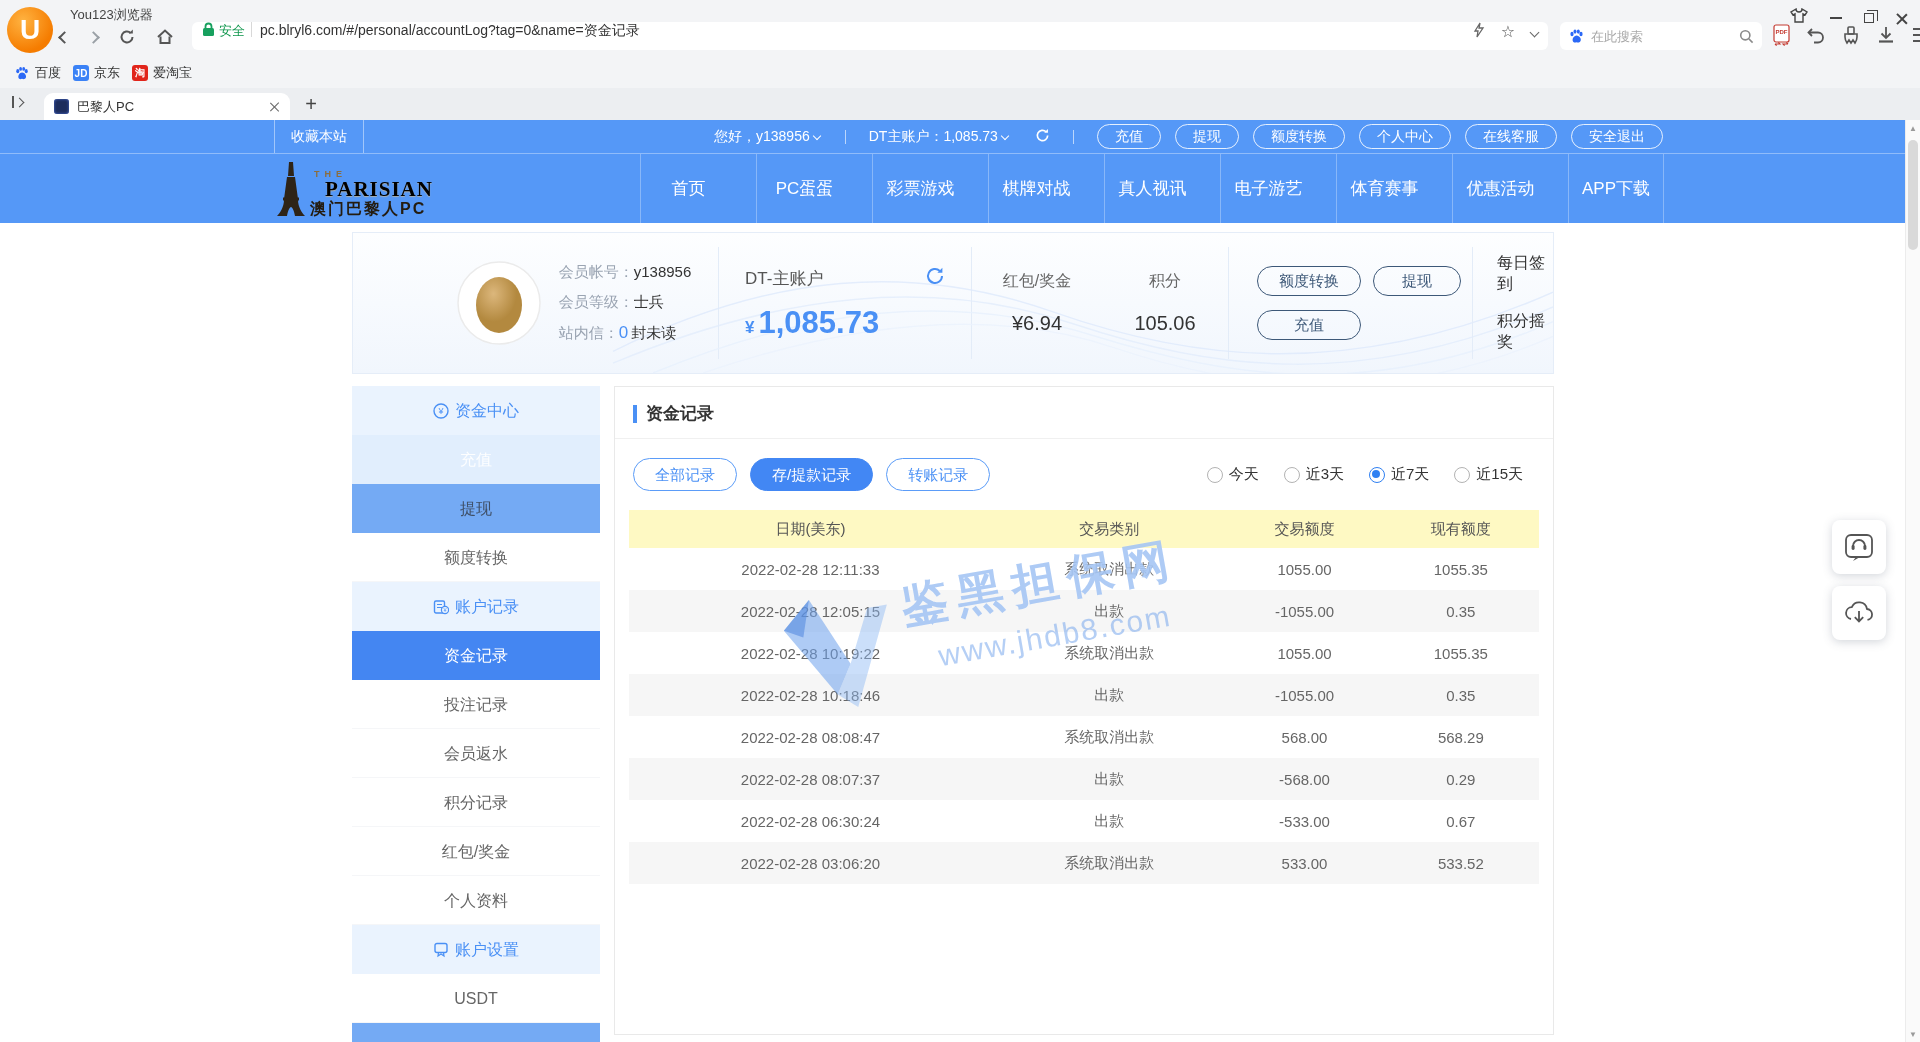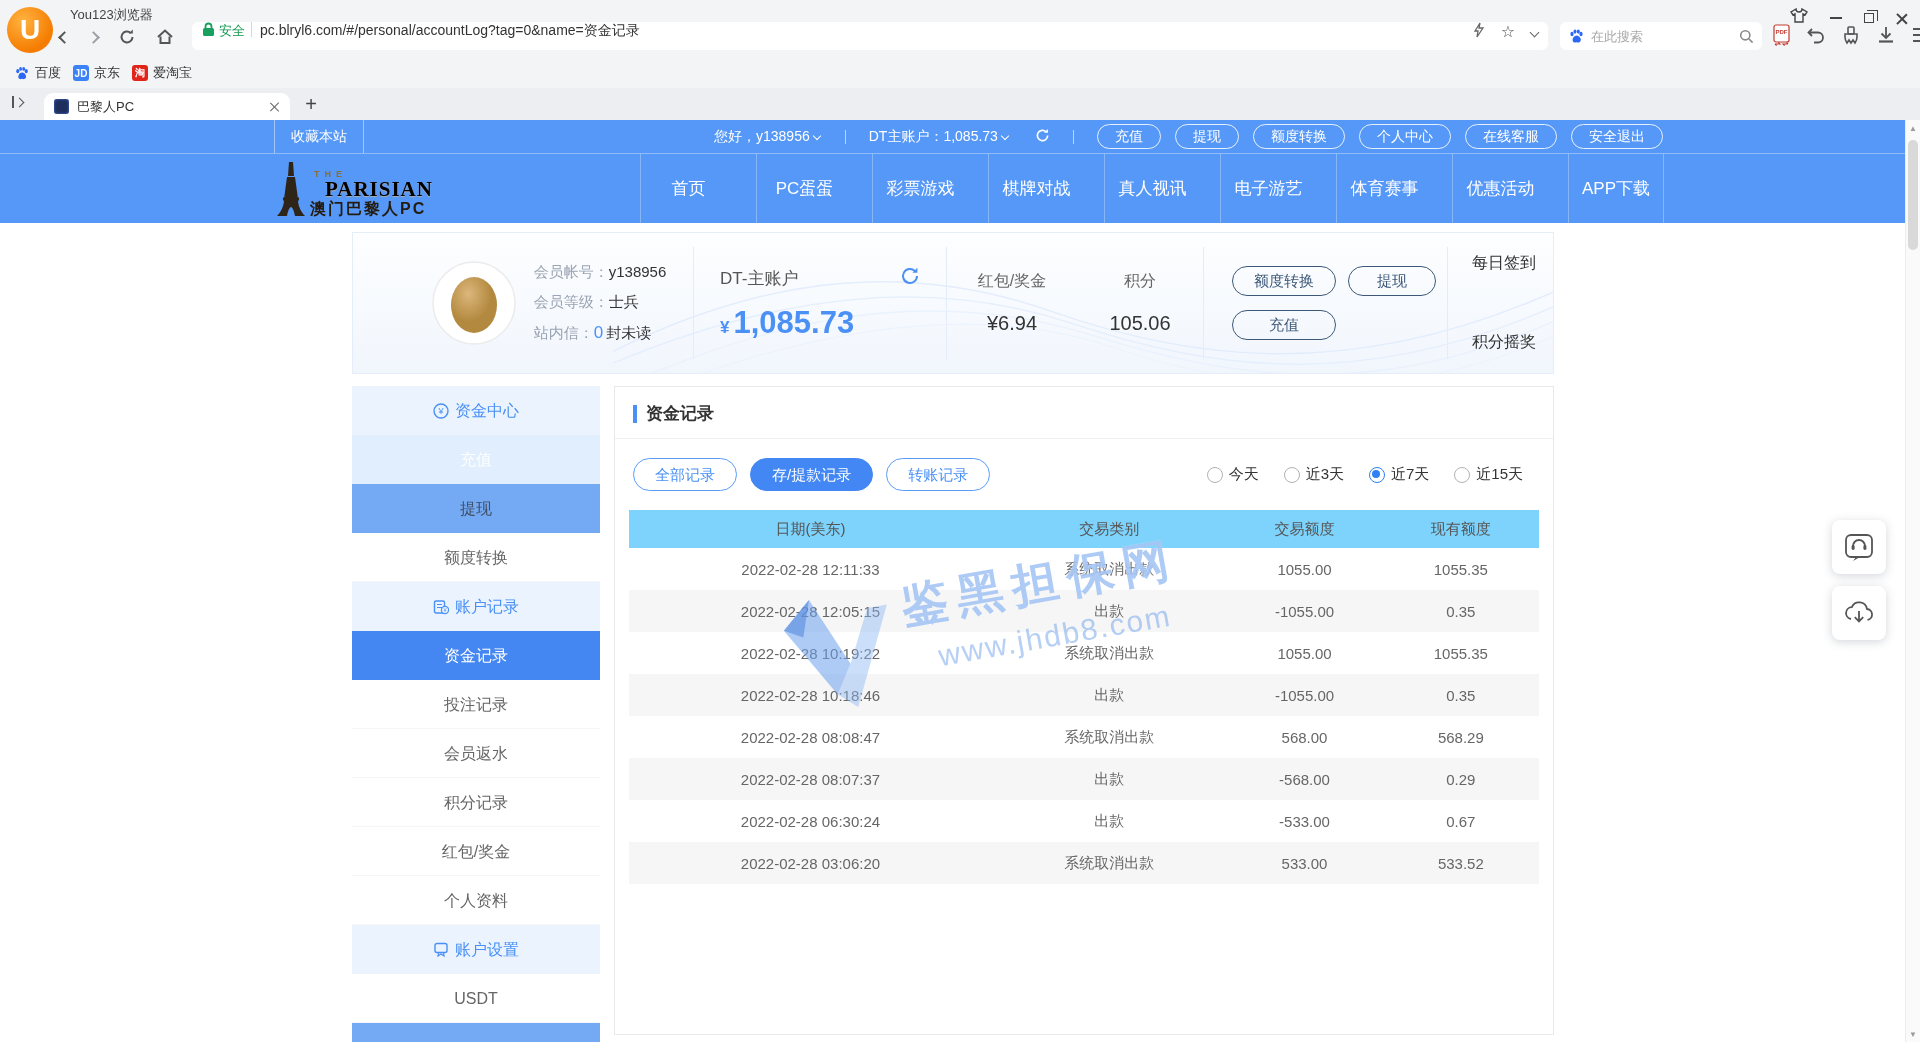--- a/index.html
+++ b/index.html
@@ -83,21 +83,21 @@
     color:#000000; letter-spacing:1px; text-shadow:0 1px 1px rgba(230,190,120,.6);margin-left:15px; }
   .logo-sub { font-size:16px; font-weight:bold; color:#241c10; letter-spacing:2px; margin-top:1px;}
   .nav-menu { position:absolute; left:620px; top:0; height:70px; display:flex; }
   .nav-item { width:96px; text-align:center; line-height:70px; color:#fff; font-size:17px;
     border-left:1px solid rgba(255,255,255,.3); cursor:pointer;margin-left:20px; }
   .nav-item:last-child { border-right:1px solid rgba(255,255,255,.3); }
   
   .main { width:1202px; margin-left:352px; }
   
   .card { position:relative; margin-top:9px; height:142px; border:1px solid #e5edf8;
-    background:linear-gradient(180deg,#fdfeff,#f1f6fd); display:flex; align-items:stretch; overflow:hidden; }
+    background:linear-gradient(180deg,#fdfeff,#f1f6fd); display:flex; align-items:stretch; overflow:hidden;padding-left:25px; }
   .card-waves { position:absolute; right:0; top:0; height:100%; width:100%; pointer-events:none; opacity:.8;}
   .ccol { position:relative; display:flex; flex-direction:column; justify-content:center; }
   .cdiv { width:1px; background:#e3ecf8; margin:14px 0; }
   .c-user { width:340px; flex-direction:row; align-items:center; gap:18px; padding-left:52px; }
   .avatar { width:84px; height:84px; flex:0 0 84px; }
   .pf-rows { display:flex; flex-direction:column; gap:11px; font-size:15px; }
   .pf-label { color:#9aa4b2; }
   .pf-value { color:#333; } .pf-accent { color:#4a90f5; font-size:17px; }
   .pf-suffix { color:#333; margin-left:3px; }
   .c-wallet { width:252px; padding:0 26px; }
@@ -134,21 +134,21 @@
   .pill { height:33px; line-height:31px; border:1px solid #5b9cf8; color:#4a90f5; background:#fff;
     border-radius:17px; padding:0 21px; margin-right:13px; font-size:15px; cursor:pointer;
     font-family:"Liberation Sans","DejaVu Sans",sans-serif; }
   .pill.active { background:#4287f4; border-color:#4287f4; color:#fff; }
   .ranges { margin-left:auto; display:flex; align-items:center; gap:25px; font-size:15px; color:#333; }
   .range { display:flex; align-items:center; gap:6px; cursor:pointer; }
   .radio { width:16px; height:16px; border:1.5px solid #b3b3b3; border-radius:50%; background:#fff; position:relative;}
   .radio.on { border-color:#2f80f2; }
   .radio.on:after { content:""; position:absolute; left:2.5px; top:2.5px; width:8px; height:8px; border-radius:50%; background:#2f80f2;}
   table.log { width:calc(100% - 28px); margin:2px 14px 0; border-collapse:collapse; }
-  table.log th { background:#7dd3fc; height:38px; font-weight:normal; font-size:15px; color:#555; }
+  table.log th { background:#fef9c3; height:38px; font-weight:normal; font-size:15px; color:#555; }
   table.log td { height:42px; text-align:center; font-size:15px; color:#666; }
   table.log tbody tr:nth-child(even) { background:#f6f6f6; }
   .amt-pos { color:#f0413e; } .amt-neg { color:#1fa95d; }
   
   .watermark { position:absolute; left:782px; top:442px; transform:rotate(-10deg); pointer-events:none;
     display:flex; align-items:flex-start; gap:14px; z-index:6; }
   .wm-txt .wm-name { font-size:47px; font-weight:bold; letter-spacing:9px; color:rgba(108,160,236,.55);
     text-shadow:0 0 1px rgba(255,255,255,.8); }
   .wm-txt .wm-site { font-size:30px; color:rgba(108,160,236,.5); letter-spacing:2px; margin:6px 0 0 28px; }
   

